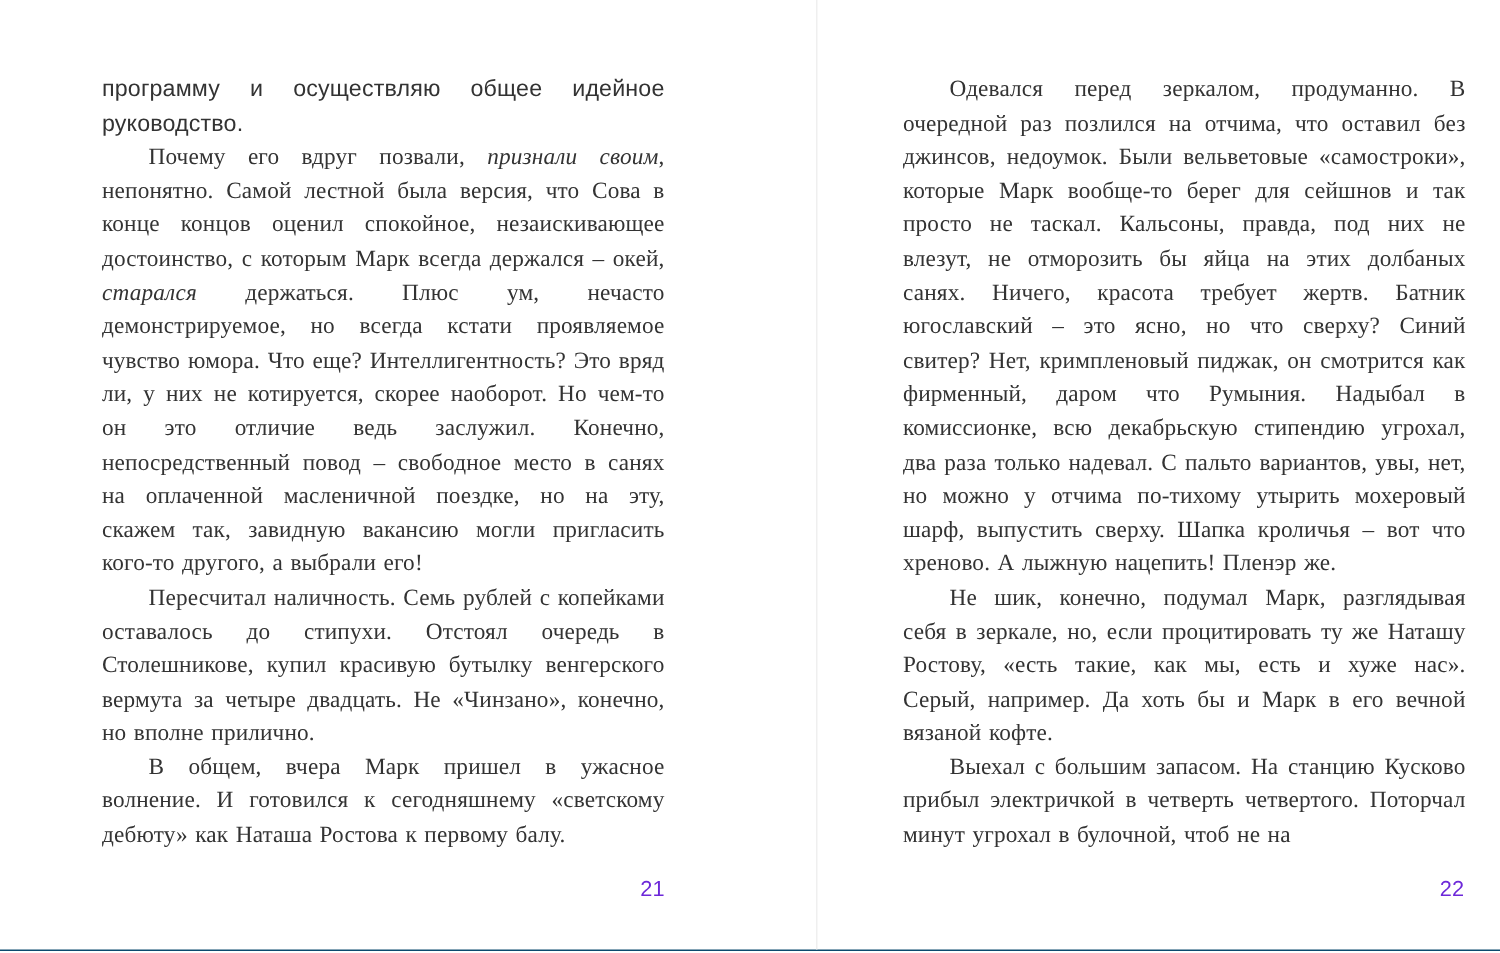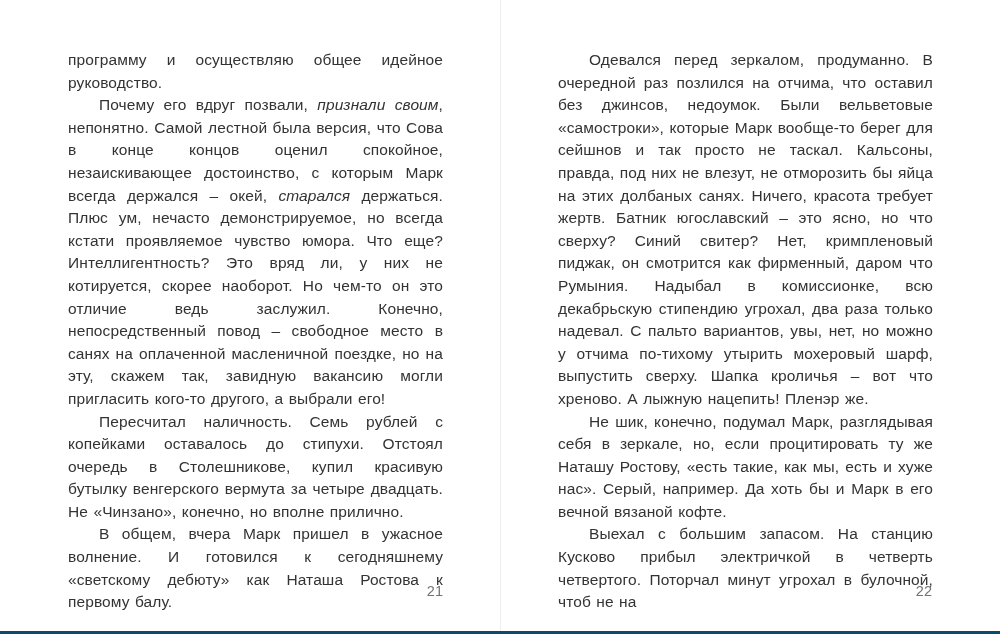--- a/index.html
+++ b/index.html
@@ -9,49 +9,50 @@
     height: 635px;
     background: #ffffff;
     font-family: "Liberation Sans", "DejaVu Sans", sans-serif;
     color: #333333;
     overflow: hidden;
   }
   .spread {
     display: flex;
     width: 1000px;
     height: 634px;
-    border-bottom: 3px solid #0c4a6e;
+    border-bottom: 1px solid #0c4a6e;
     box-sizing: border-box;
     background: #ffffff;
+    gap: 44px;
   }
   .page {
     width: 500px;
     box-sizing: border-box;
     position: relative;
   }
   .page-left  { padding: 49px 57px 0 68px; }
   .page-right { padding: 49px 68px 0 57px; border-left: 1px solid #efefef; }
   .text-block { width: 375px; }
   .para {
     margin: 0;
     text-align: justify;
     font-size: 15.5px;
     line-height: 22.6px;
     letter-spacing: 0.1px;
     word-spacing: 1px;
     hyphens: auto;
     -webkit-hyphens: auto;
   }
-  .para.indent { text-indent: 31px; }
+  .para.indent { text-indent: 31px; font-family: Liberation Serif, serif; }
   .italic { font-style: italic; }
   .page-number {
     position: absolute;
     bottom: 32px;
     font-size: 14.5px;
-    color: #737373;
+    color: #6d28d9;
   }
   .page-left  .page-number { right: 57px; }
   .page-right .page-number { right: 68px; }
 </style>
 </head>
 <body>
 
 <div class="spread">
 
   <div class="page page-left">

